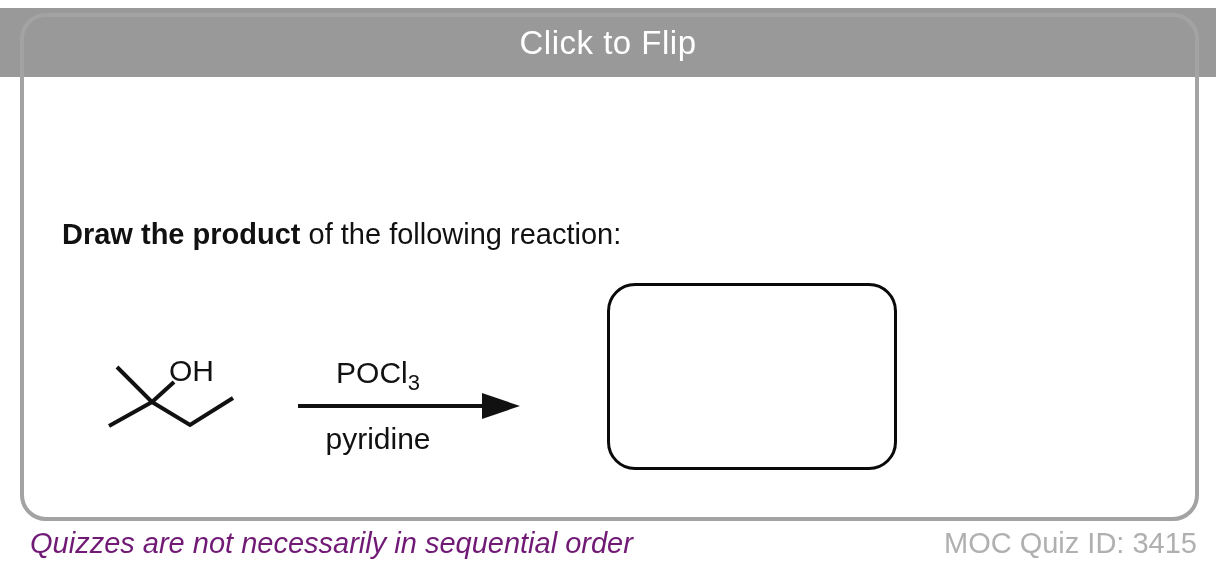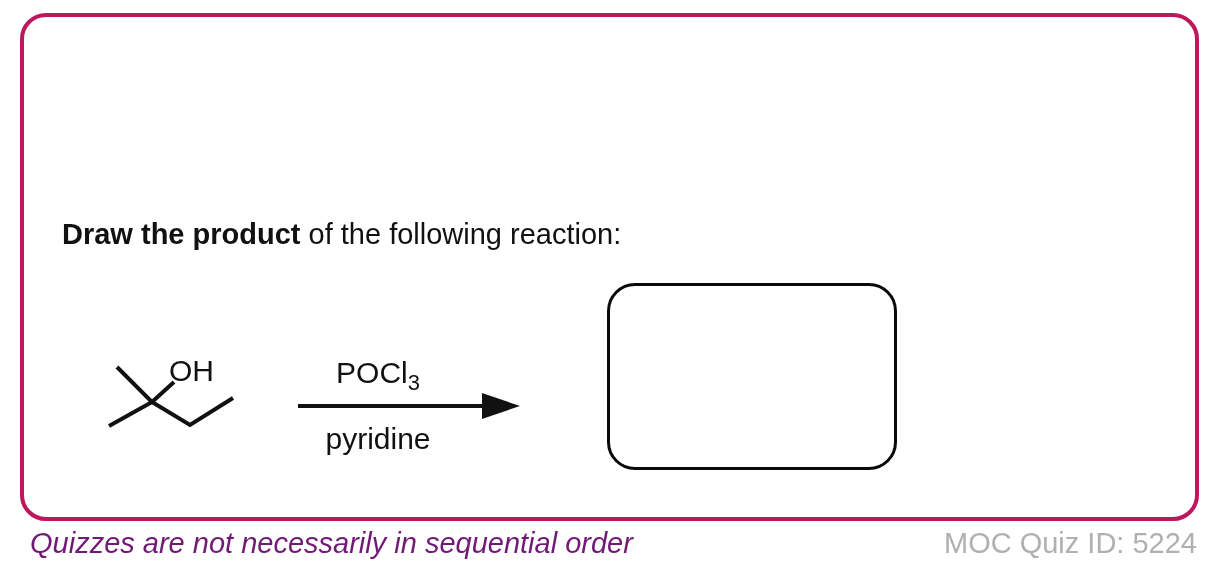--- a/index.html
+++ b/index.html
@@ -36,21 +36,21 @@
     letter-spacing: 0.5px;
   }
   
   .card {
     position: absolute;
     left: 20px;
     top: 13px;
     width: 1179px;
     height: 508px;
     box-sizing: border-box;
-    border: 4px solid #be185d;
+    border: 4px solid #a3a3a3;
     border-radius: 26px;
     background: transparent;
     z-index: 2;
     text-decoration: underline;
   }
   .prompt {
     position: absolute;
     left: 38px;
     top: 201px;
     margin: 0;
@@ -95,20 +95,23 @@
     font-size: 29px;
     color: #b0b0b0;
     z-index: 3;
   }
 </style>
 </head>
 <body>
 
 <div class="stage">
 
+  <div class="header-bar">
+    <span class="flip-label">Click to Flip</span>
+  </div>
 
   <div class="card">
 
     <p class="prompt"><b>Draw the product</b><span> of the following reaction:</span></p>
 
     <svg class="reaction-svg" width="470" height="130" viewBox="0 0 470 130">
 
       <g stroke="#111111" stroke-width="4" fill="none">
         <polyline points="27,27 62,62 19,86"></polyline>
         <line x1="62" y1="62" x2="84" y2="42"></line>
@@ -124,15 +127,15 @@
       <text x="288" y="43" font-size="30" text-anchor="middle"><tspan>POCl</tspan><tspan dy="7" font-size="22">3</tspan></text>
 
       <text x="288" y="109" font-size="30" text-anchor="middle">pyridine</text>
     </svg>
 
     <div class="answer-box"></div>
 
   </div>
 
   <div class="footer-note">Quizzes are not necessarily in sequential order</div>
-  <div class="quiz-id">MOC Quiz ID: 5224</div>
+  <div class="quiz-id">MOC Quiz ID: 3415</div>
 
 </div>
 
 </body></html>

